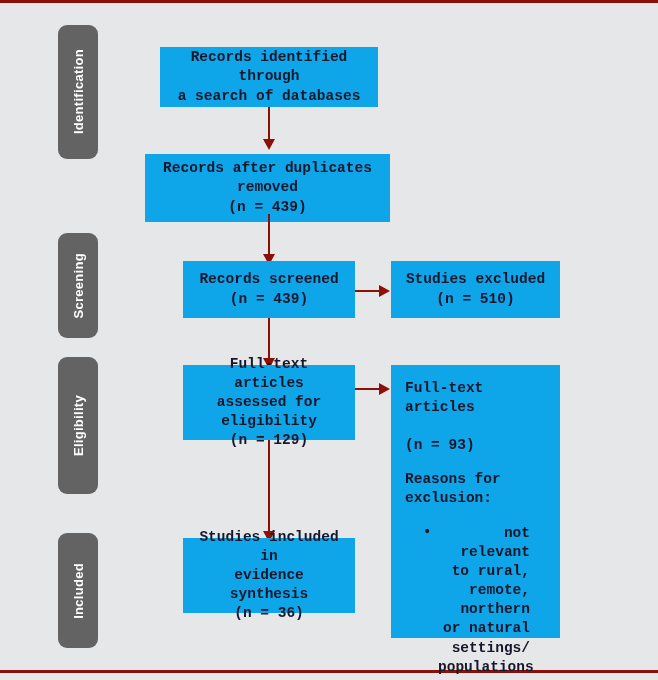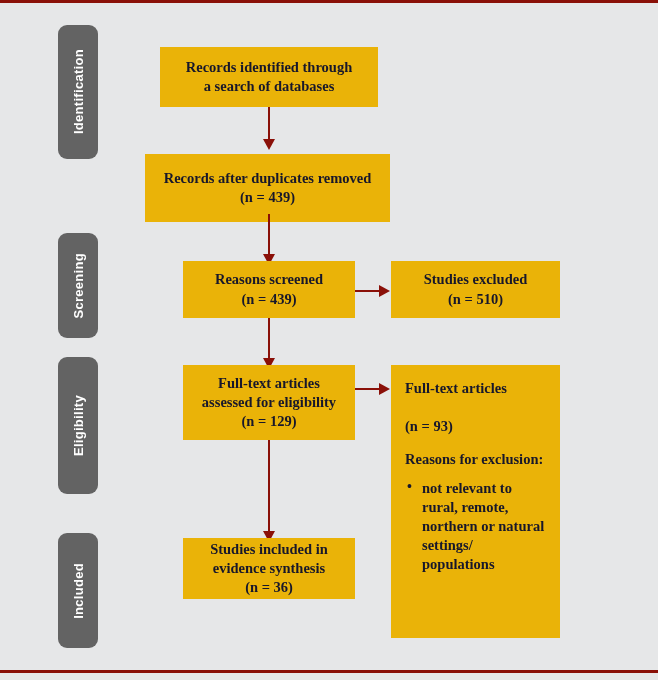--- a/index.html
+++ b/index.html
@@ -54,24 +54,24 @@
   .stage-tab .vtext {
     writing-mode: vertical-rl;
     transform: rotate(180deg);
     white-space: nowrap;
     line-height: 1;
   }
 
   
   .flow-box {
     position: absolute;
-    background: #eab308;
+    background: #0ea5e9;
     box-sizing: border-box;
     color: #17172b;
-    font-family: Liberation Serif, serif;
+    font-family: Liberation Mono, monospace;
     font-weight: bold;
     font-size: 14.5px;
     line-height: 1.32;
   }
   .flow-box.centered {
     display: flex;
     align-items: center;
     justify-content: center;
     text-align: center;
   }
@@ -84,23 +84,24 @@
     padding: 14px 14px 10px 14px;
     text-align: left;
   }
   .detail .lead {
     margin: 0 0 14px 0;
   }
   .detail .sub {
     margin: 0 0 9px 0;
   }
   .detail ul {
-    margin: 0;
+    margin: 16px;
     padding: 0;
     list-style: none;
+    text-align: right;
   }
   .detail ul li {
     position: relative;
     padding-left: 17px;
     margin-bottom: 12px;
   }
   .detail ul li:last-child { margin-bottom: 0; }
   .detail ul li::before {
     content: "\2022";
     position: absolute;
@@ -195,21 +196,21 @@
     </div>
   </div>
 
   <div class="arrow-v" style="left:268px; top:214px;">
     <div class="shaft" style="height:42px;"></div>
     <div class="head" style="top:40px;"></div>
   </div>
 
   <div class="flow-box centered" style="left:183px; top:261px; width:172px; height:57px;">
     <div class="inner">
-      <div>Reasons screened</div>
+      <div>Records screened</div>
       <div>(n = 439)</div>
     </div>
   </div>
 
   <div class="arrow-h" style="left:355px; top:290px;">
     <div class="shaft" style="width:26px;"></div>
     <div class="head" style="left:24px;"></div>
   </div>
 
   <div class="flow-box centered" style="left:391px; top:261px; width:169px; height:57px;">
@@ -247,21 +248,21 @@
     <ul>
       <li>not relevant to rural, remote, northern or natural settings/ populations</li>
     </ul>
   </div>
 
   <div class="arrow-v" style="left:268px; top:440px;">
     <div class="shaft" style="height:93px;"></div>
     <div class="head" style="top:91px;"></div>
   </div>
 
-  <div class="flow-box centered" style="left:183px; top:538px; width:172px; height:61px;">
+  <div class="flow-box centered" style="left:183px; top:538px; width:172px; height:75px;">
     <div class="inner">
       <div>Studies included in</div>
       <div>evidence synthesis</div>
       <div>(n = 36)</div>
     </div>
   </div>
 
 </div>
 
 </body></html>

